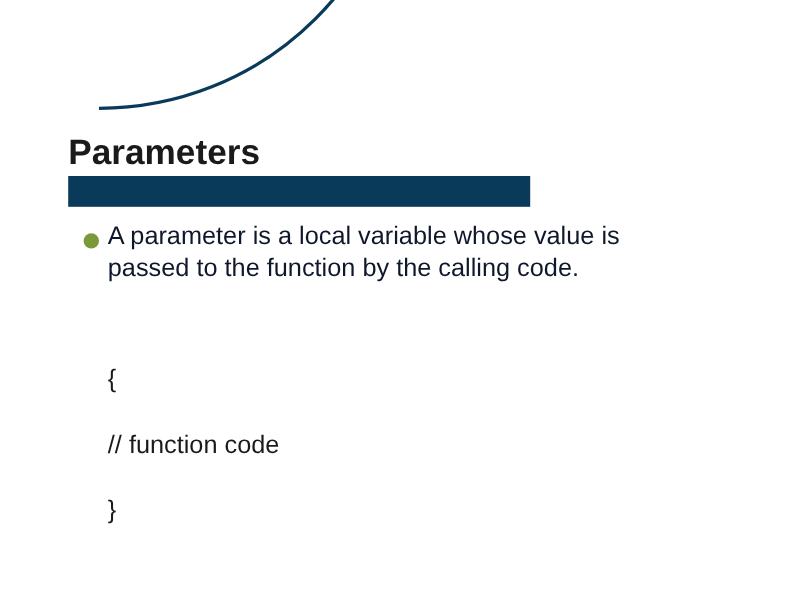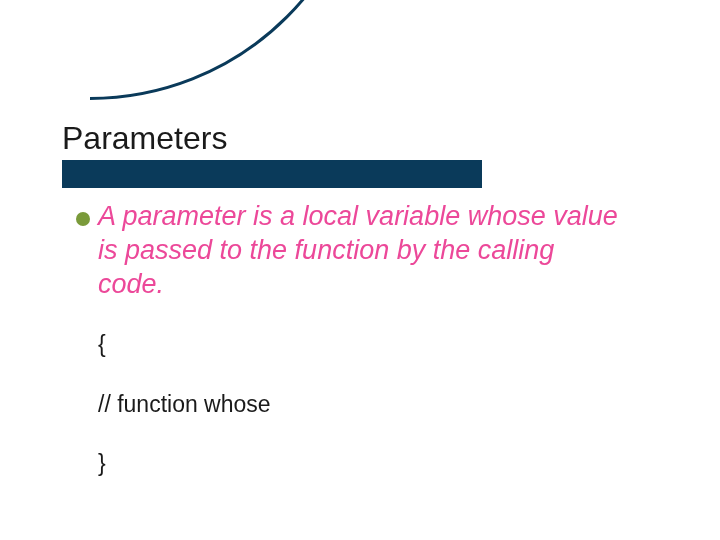--- a/index.html
+++ b/index.html
@@ -42,40 +42,39 @@
     width: 420px;
     height: 28px;
     background: #0a3a5a;
   }
   .title {
     position: absolute;
     top: 120px;
     left: 62px;
     font-size: 32px;
     color: #1a1a1a;
-    font-weight: 400;
+    font-weight: 700;
   }
   .bullet {
     position: absolute;
     top: 212px;
     left: 76px;
     width: 14px;
     height: 14px;
     border-radius: 50%;
     background: #7a9a3a;
   }
   .desc {
     position: absolute;
     top: 200px;
     left: 98px;
     width: 520px;
-    font-size: 27px;
+    font-size: 23px;
     line-height: 1.25;
-    color: #ec4899;
-    font-style: italic;
+    color: #0f172a;
   }
   .code {
     position: absolute;
     top: 300px;
     left: 98px;
     width: 520px;
     font-size: 23px;
     line-height: 1.3;
     color: #1a1a1a;
     white-space: pre-line;
@@ -90,17 +89,17 @@
   <div class="arc-mask"></div>
 
   <div class="title">Parameters</div>
   <div class="title-line"></div>
 
   <div class="bullet"></div>
   <div class="desc">A parameter is a local variable whose value is passed to the function by the calling code.</div>
 
   <div class="code">
     <div>{</div>
-    <div>// function whose</div>
+    <div>// function code</div>
     <div>}</div>
   </div>
 
 </div>
 
 </body></html>

